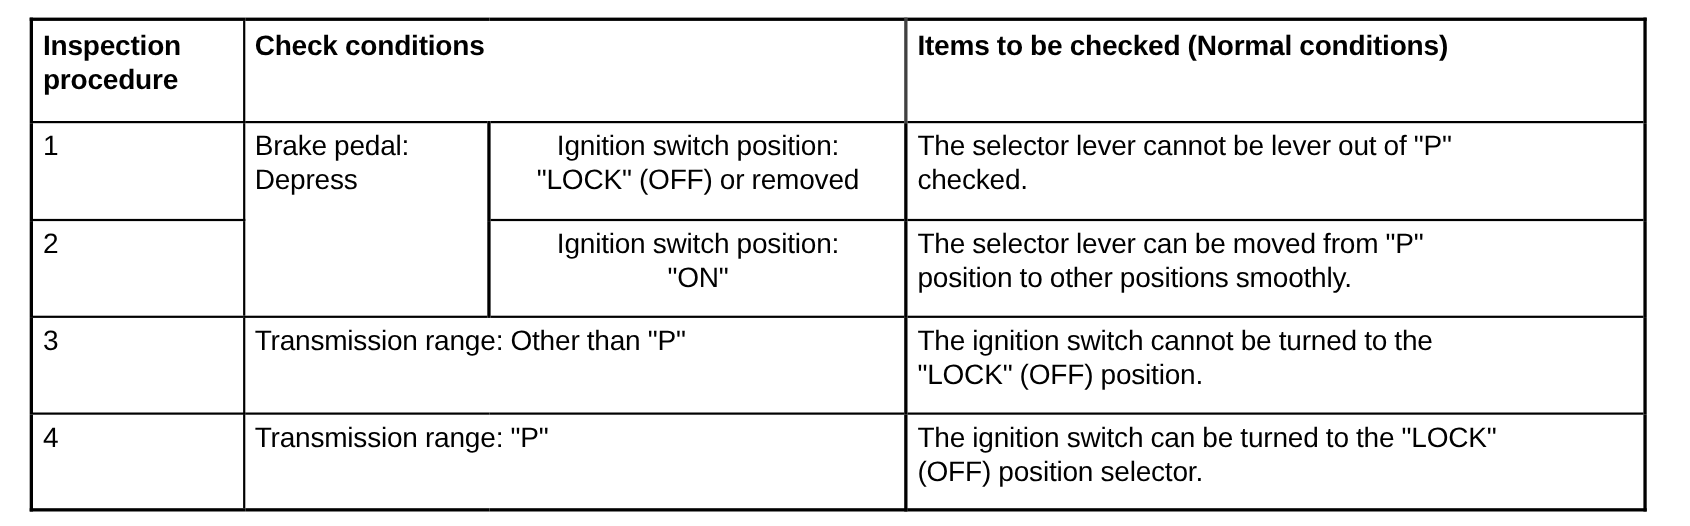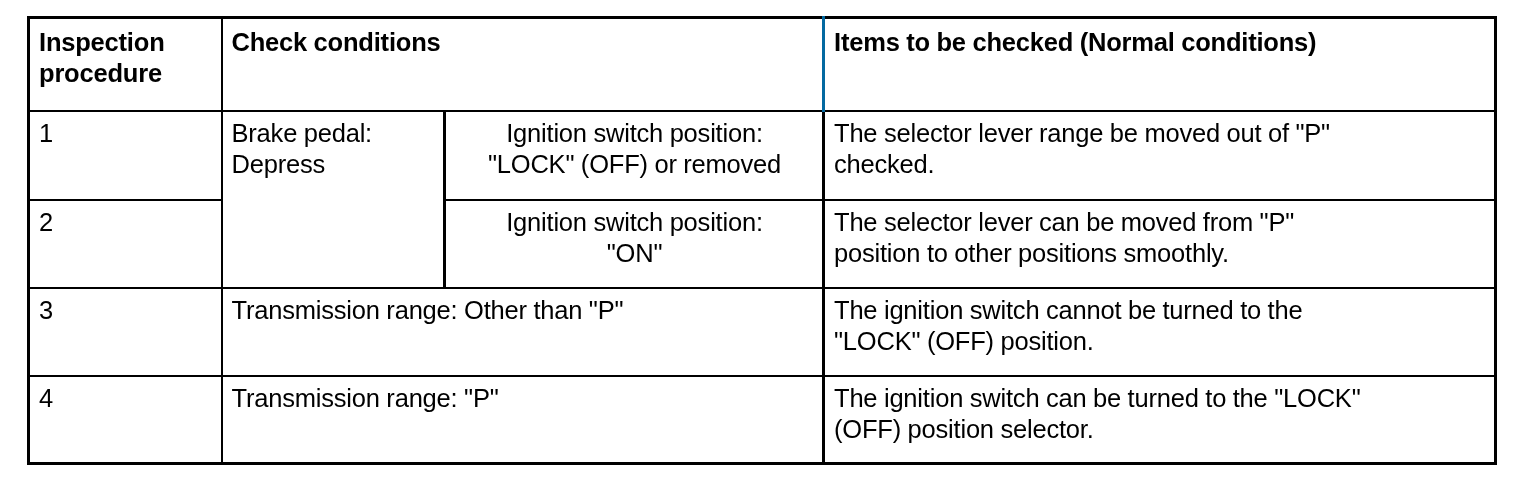--- a/index.html
+++ b/index.html
@@ -90,42 +90,42 @@
       <col class="c-cond-b">
       <col class="c-items">
     </colgroup>
     <tbody>
 
       <tr class="header-row">
         <td class="col-proc b-top-outer b-left-outer b-bottom-in b-right-in">
           <span class="cell-line">Inspection</span>
           <span class="cell-line">procedure</span>
         </td>
-        <td colspan="2" class="b-top-outer b-bottom-in b-right-major" style="border-right:3px solid #0369a1;">
+        <td colspan="2" class="b-top-outer b-bottom-in b-right-major" style="border-right:3px solid #404040;">
           <span class="cell-line">Check conditions</span>
         </td>
         <td class="b-top-outer b-bottom-in b-right-outer">
           <span class="cell-line">Items to be checked (Normal conditions)</span>
         </td>
       </tr>
 
       <tr class="r1">
         <td class="b-left-outer b-bottom-in b-right-in">
           <span class="cell-line">1</span>
         </td>
         <td rowspan="2" class="b-bottom-in b-right-in">
           <span class="cell-line">Brake pedal:</span>
           <span class="cell-line">Depress</span>
         </td>
         <td class="b-bottom-in b-left-major" style="border-right:3px solid #000;">
           <span class="cell-line">Ignition switch position:</span>
           <span class="cell-line">"LOCK" (OFF) or removed</span>
         </td>
         <td class="b-bottom-in b-right-outer">
-          <span class="cell-line">The selector lever range be moved out of "P"</span>
+          <span class="cell-line">The selector lever cannot be lever out of "P"</span>
           <span class="cell-line">checked.</span>
         </td>
       </tr>
 
       <tr class="r2">
         <td class="b-left-outer b-bottom-in b-right-in">
           <span class="cell-line">2</span>
         </td>
         <td class="b-bottom-in b-left-major" style="border-right:3px solid #000;">
           <span class="cell-line">Ignition switch position:</span>

